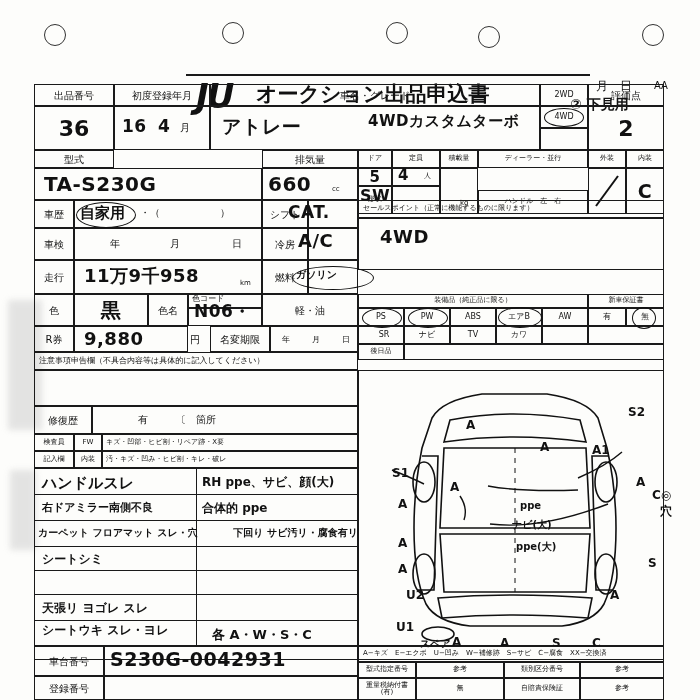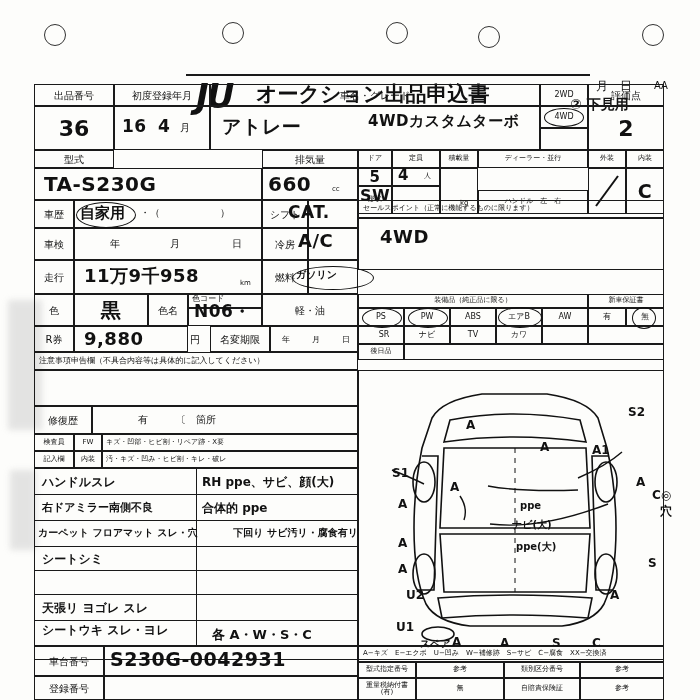--- a/index.html
+++ b/index.html
@@ -220,21 +220,21 @@
 
   <div class="b bd" style="left:34px;top:468px;width:324px;height:178px;"></div>
   <div class="vline" style="left:196px;top:468px;height:178px;"></div>
   <div class="hline" style="left:34px;top:494px;width:324px;"></div>
   <div class="hline" style="left:34px;top:520px;width:324px;"></div>
   <div class="hline" style="left:34px;top:546px;width:324px;"></div>
   <div class="hline" style="left:34px;top:570px;width:324px;"></div>
   <div class="hline" style="left:34px;top:594px;width:324px;"></div>
   <div class="hline" style="left:34px;top:620px;width:324px;"></div>
 
-  <div class="b hw-xs hand" style="left:42px;top:474px;width:150px;height:18px;font-size:12px;">ハンドルスレ</div>
+  <div class="b hw-xs hand" style="left:42px;top:474px;width:150px;height:18px;font-size:15px;">ハンドルスレ</div>
   <div class="b hw-xs hand" style="left:202px;top:474px;width:150px;height:18px;font-size:12px;">RH ppe、サビ、顔(大)</div>
   <div class="b hw-xs hand" style="left:42px;top:500px;width:155px;height:18px;font-size:11px;">右ドアミラー南側不良</div>
   <div class="b hw-xs hand" style="left:202px;top:500px;width:150px;height:18px;font-size:12px;">合体的 ppe</div>
   <div class="b hw-xs hand" style="left:38px;top:526px;width:160px;height:18px;font-size:10px;">カーペット フロアマット スレ・穴</div>
   <div class="b hw-xs hand" style="left:200px;top:526px;width:158px;height:18px;font-size:10px;text-align:right;">下回り サビ汚リ・腐食有リ</div>
   <div class="b hw-xs hand" style="left:42px;top:551px;width:150px;height:18px;font-size:12px;">シートシミ</div>
   <div class="b hw-xs hand" style="left:42px;top:575px;width:150px;height:18px;font-size:12px;margin-top:47px;">シートウキ スレ・ヨレ</div>
   <div class="b hw-xs hand" style="left:42px;top:600px;width:150px;height:18px;font-size:12px;">天張リ ヨゴレ スレ</div>
   <div class="b hw-xs hand" style="left:212px;top:626px;width:150px;height:18px;font-size:13px;">各 A・W・S・C</div>
 

